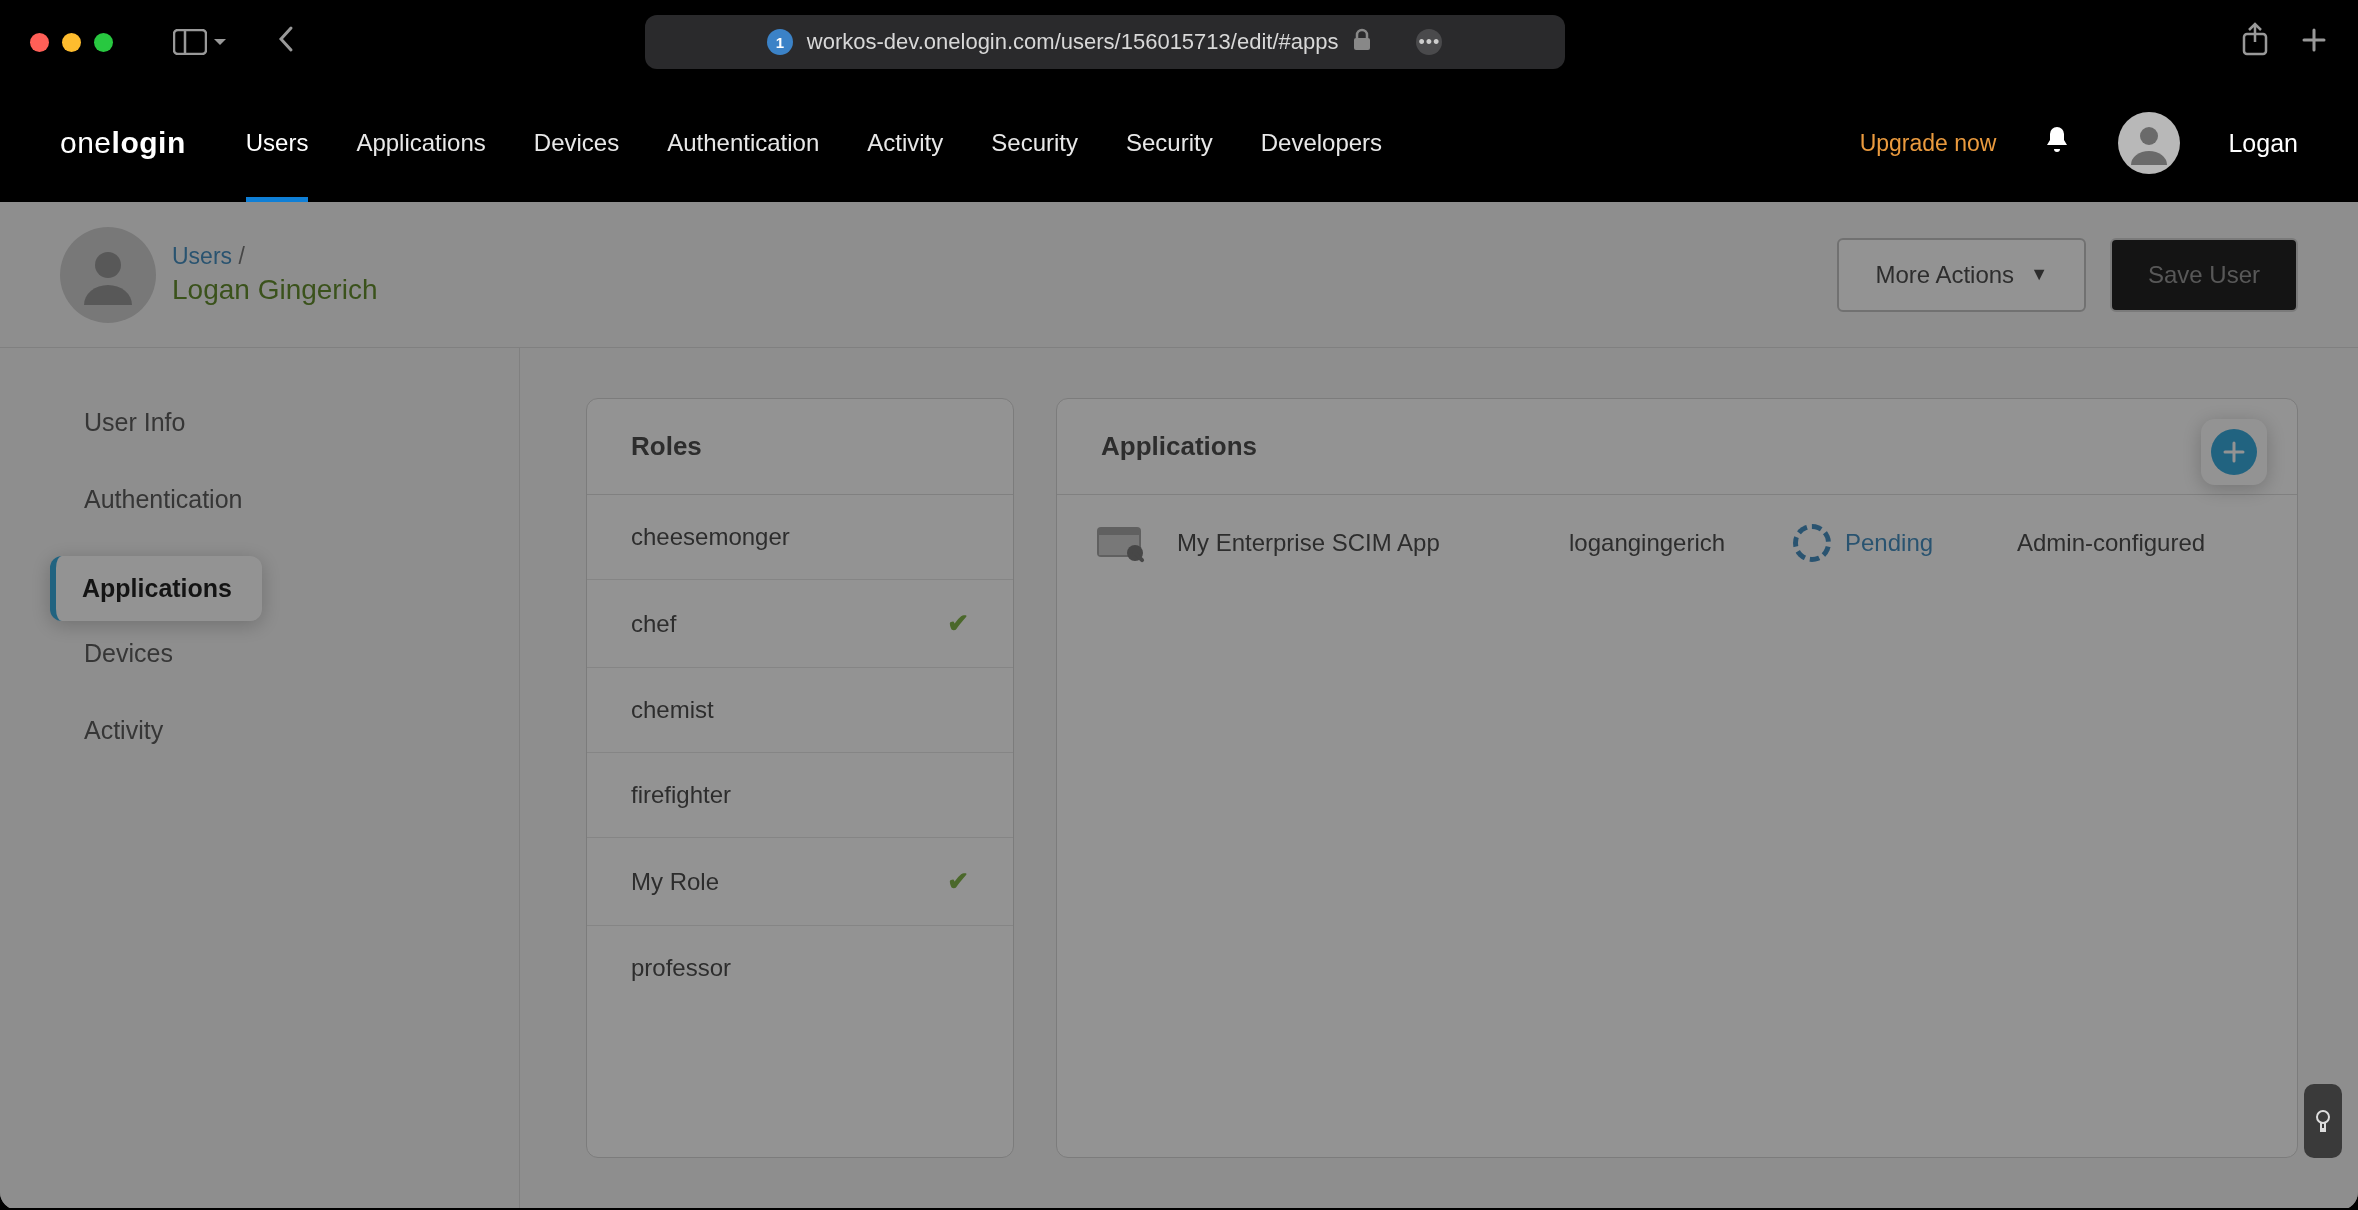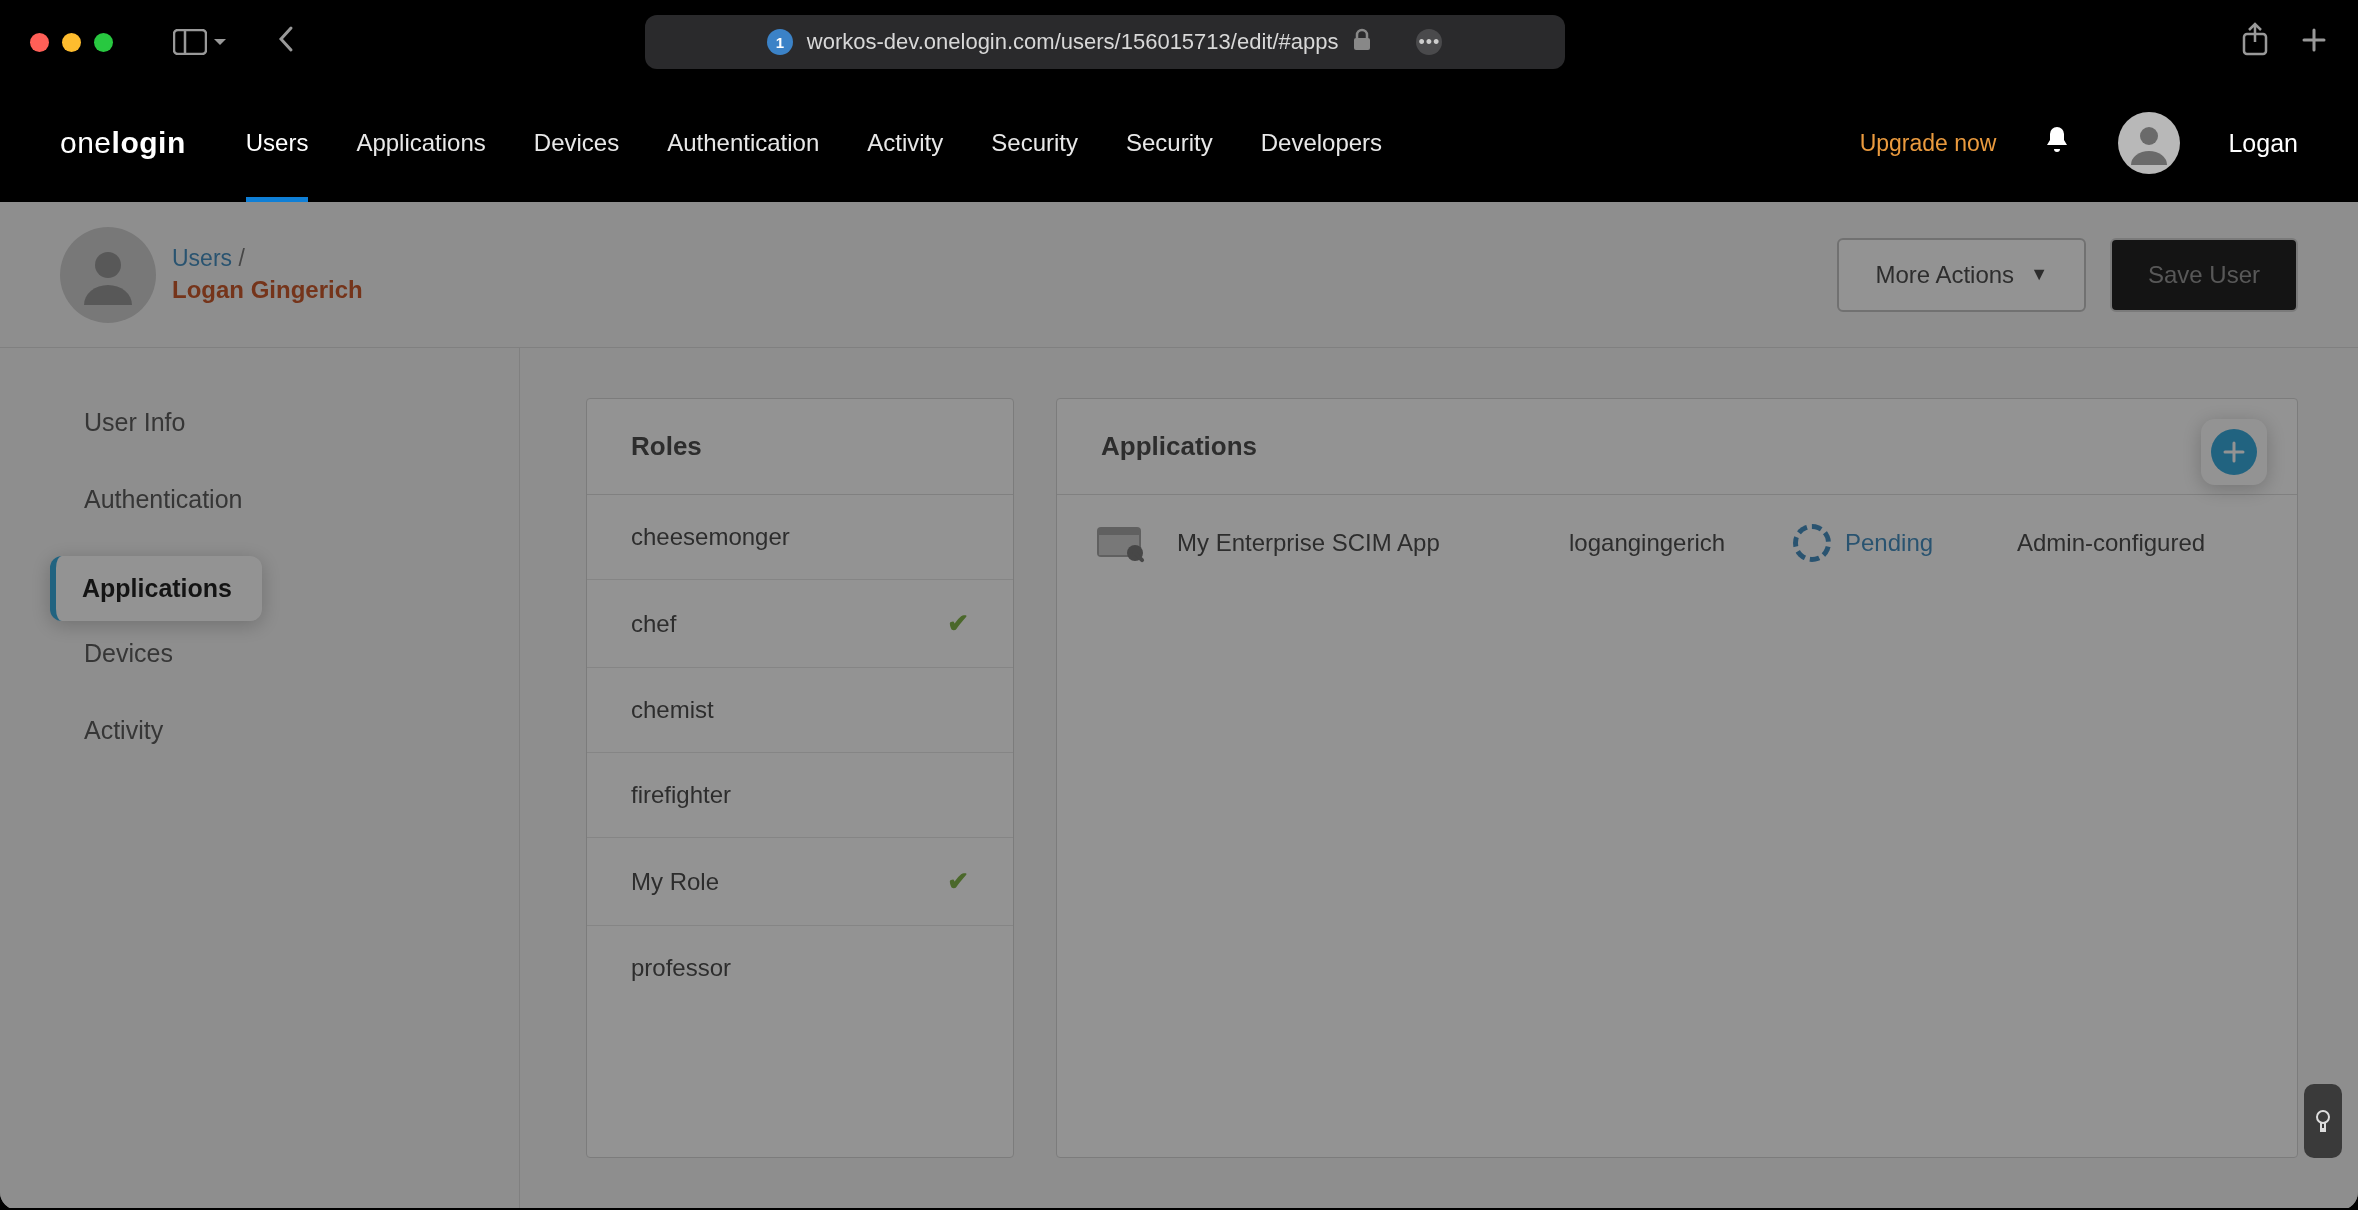--- a/index.html
+++ b/index.html
@@ -123,21 +123,21 @@
       z-index: 1;
     }
     .avatar-lg {
       width: 96px; height:96px; border-radius:50%; background:#c8c8c8;
       display:flex; align-items:center; justify-content:center;
     }
     .avatar-lg svg { width:60px; height:60px; }
     .header-titles { display:flex; flex-direction:column; gap:4px; }
     .breadcrumb { color: #2b7fb8; font-size: 23px; }
     .breadcrumb .slash { color: #666; }
-    .page-title { font-size: 24px; color: #c2410c; font-weight: 700; }
+    .page-title { font-size: 28px; color: #4d7c0f; font-weight: 400; }
     .header-actions { margin-left:auto; display:flex; gap:24px; }
     .btn {
       height: 74px;
       padding: 0 36px;
       border-radius: 6px;
       font-size: 24px;
       display:flex; align-items:center; gap:16px;
       cursor: pointer;
       border: 2px solid #bbb;
       background: #fff;
@@ -188,21 +188,21 @@
     .content-cols {
       flex:1;
       display:flex;
       gap: 42px;
       padding: 50px 60px 50px 66px;
     }
     
     .panel {
       background: #fff;
       border: 1px solid #d0d0d0;
-      border-radius: 4px;
+      border-radius: 12px;
     }
     .roles-panel { width: 428px; }
     .apps-panel { flex:1; position:relative; }
     
     .panel-header {
       padding: 32px 44px;
       font-size: 26px;
       font-weight: 700;
       color: #333;
       border-bottom: 1px solid #d8d8d8;

